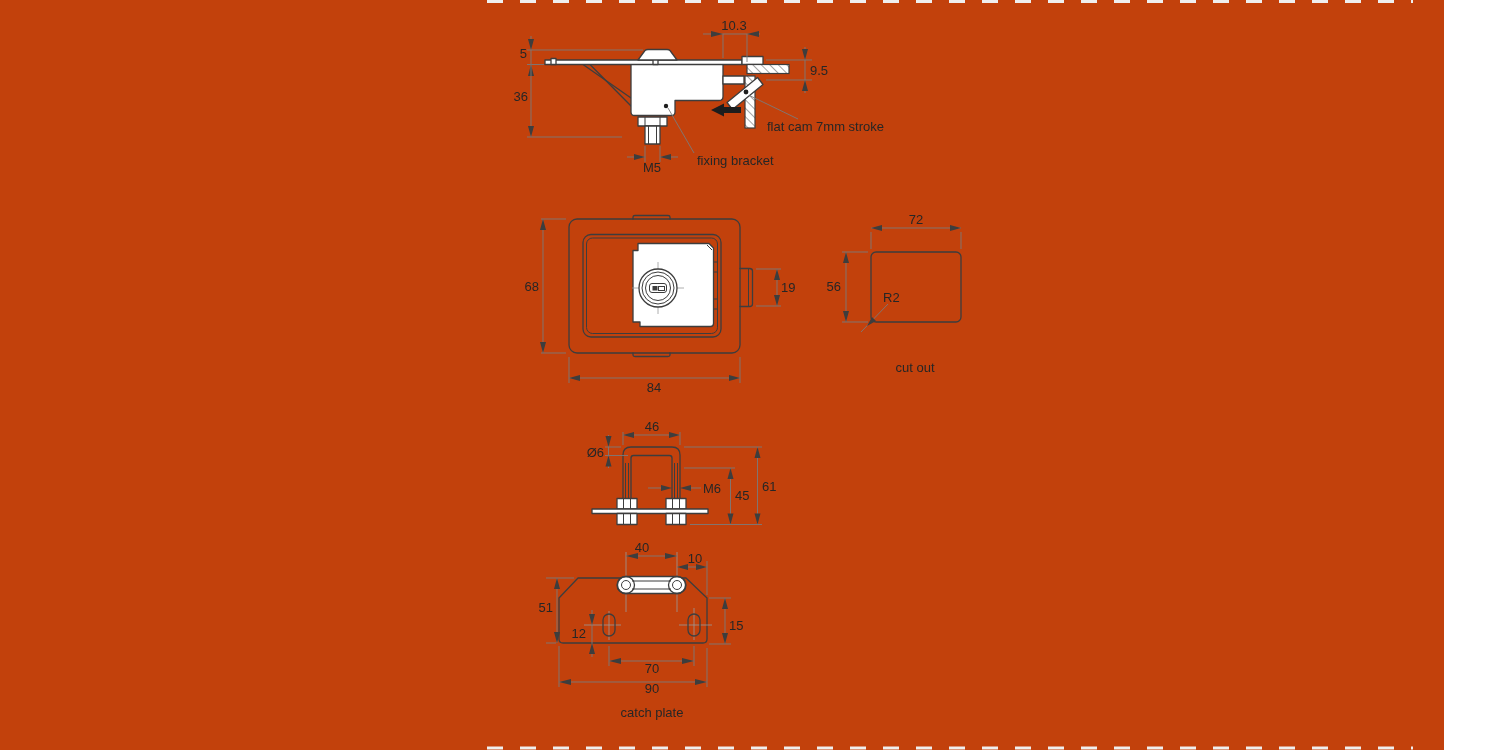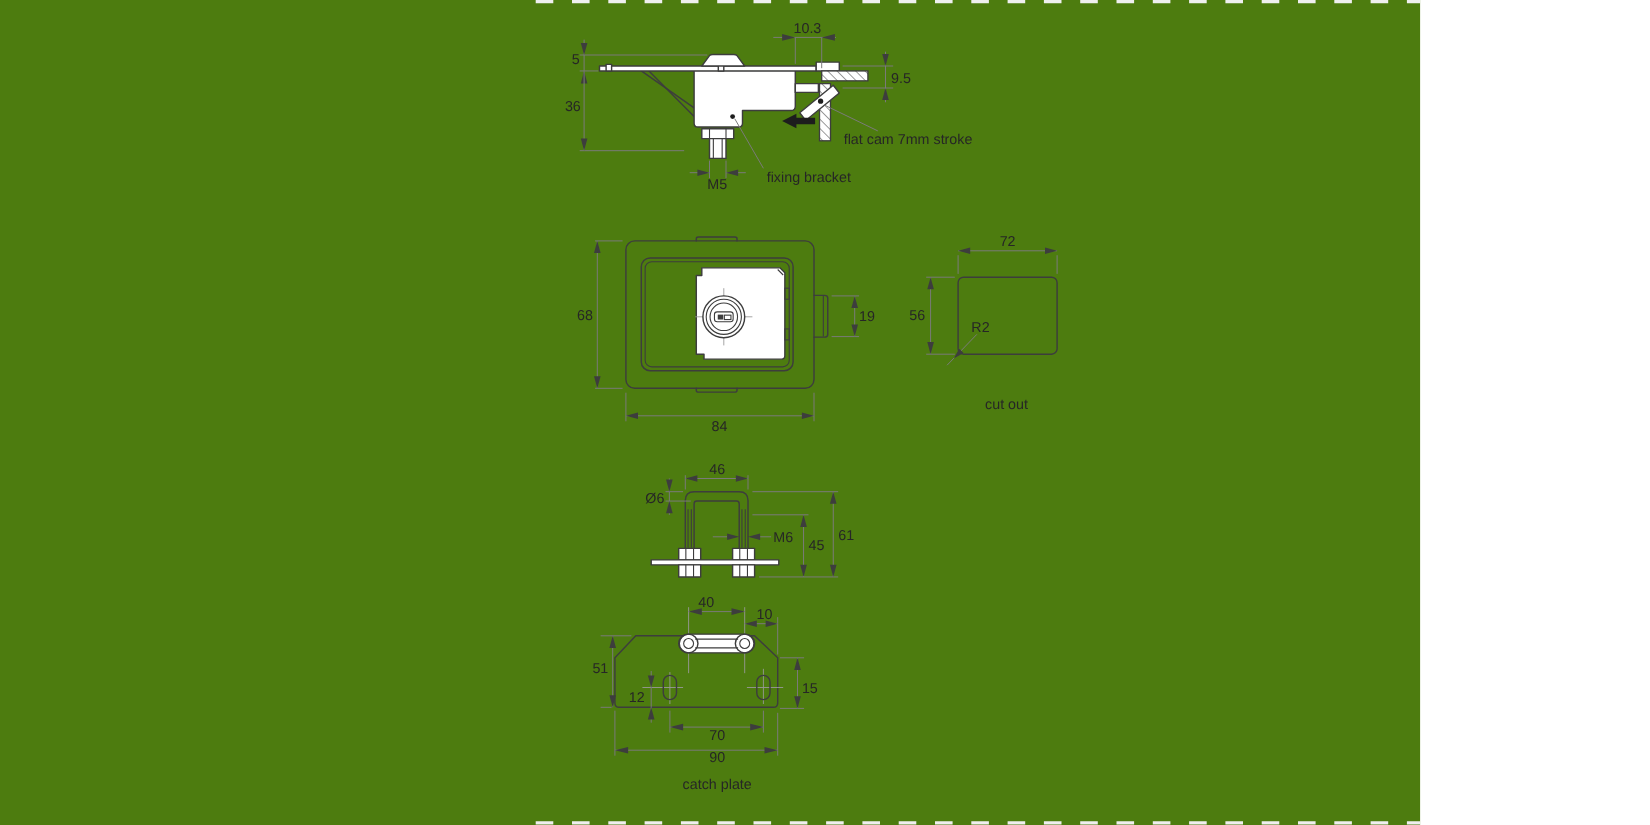--- a/index.html
+++ b/index.html
@@ -1,16 +1,16 @@
 <!DOCTYPE html>
 <html><head>
 <meta charset="utf-8">
 <style>
   html,body{margin:0;padding:0;background:#ffffff;}
-  .stage{position:relative;width:1291px;height:750px;background:#4d7c0f;overflow:hidden;
+  .stage{position:relative;width:1444px;height:750px;background:#c2410c;overflow:hidden;
          font-family:"Liberation Sans", sans-serif;}
   svg{position:absolute;left:0;top:0;}
   
   .ol  {fill:none;stroke:#3d3d3d;stroke-width:1.3;stroke-linejoin:round;stroke-linecap:round;}
   .olf {fill:#ffffff;stroke:#3d3d3d;stroke-width:1.3;stroke-linejoin:round;stroke-linecap:round;}
   .thin{fill:none;stroke:#3d3d3d;stroke-width:1;}
   
   .dl  {fill:none;stroke:#7a7a7a;stroke-width:0.9;}
   .cl  {fill:none;stroke:#9a9a9a;stroke-width:0.8;}
   .ah  {fill:#3d3d3d;stroke:none;}

